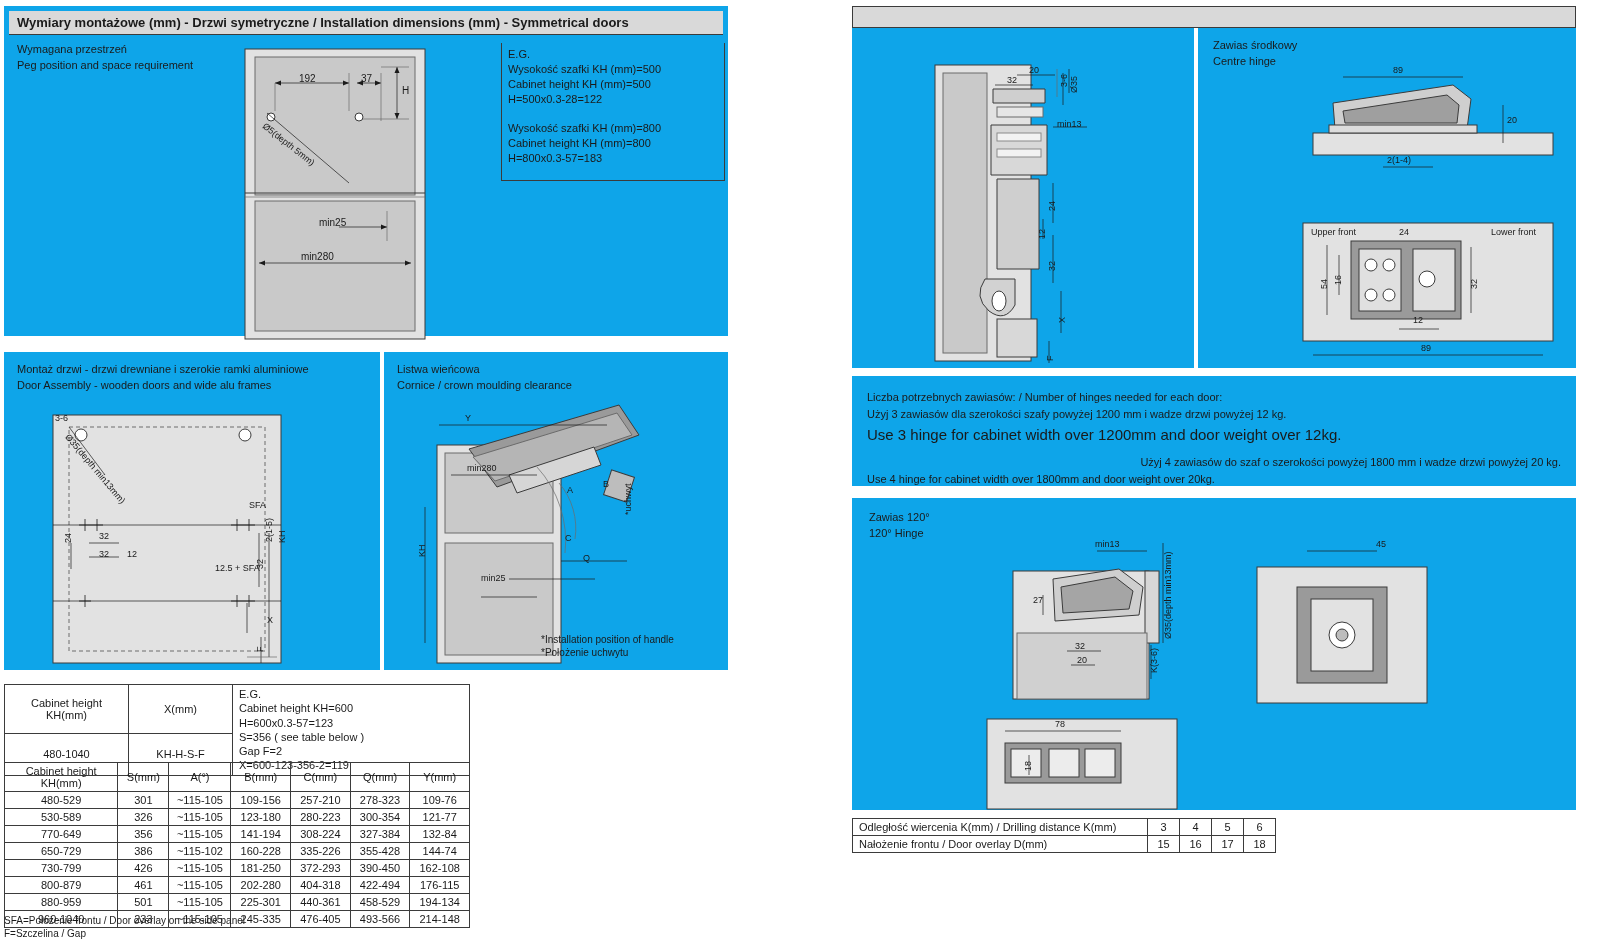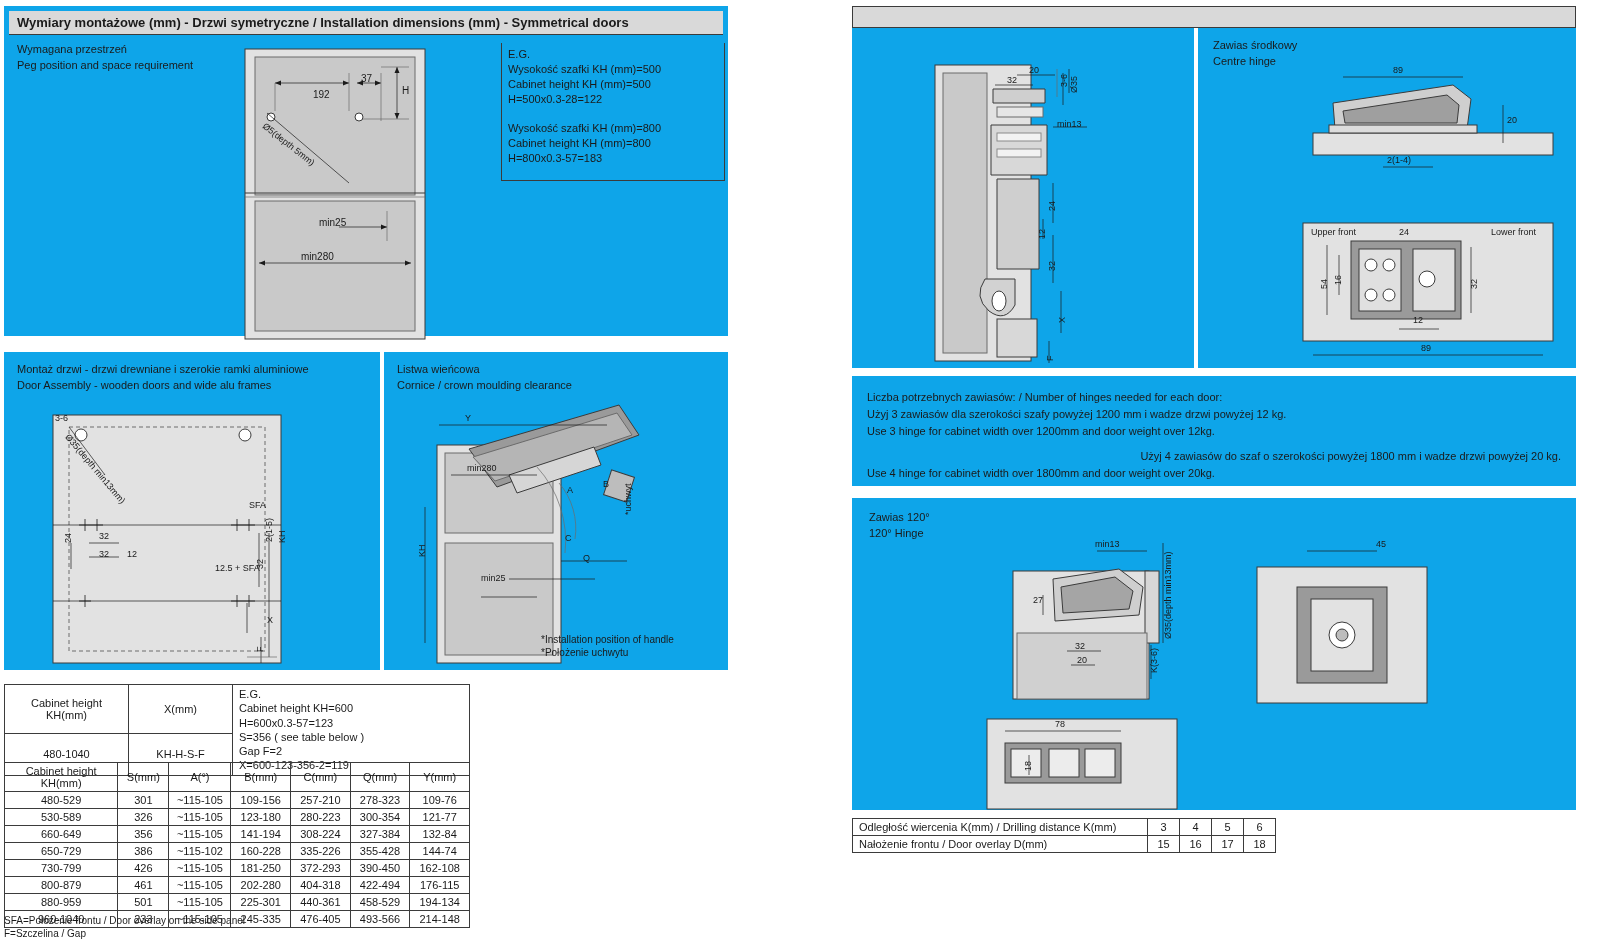--- a/index.html
+++ b/index.html
@@ -69,21 +69,21 @@
     <line x1="258" y1="102" x2="340" y2="172" class="dim"></line>
 
     <line x1="330" y1="216" x2="378" y2="216" class="dim"></line>
     <path d="M378,216 l-6,-2.5 v5 z" fill="#1a1a1a"></path>
     <line x1="378" y1="200" x2="378" y2="230" class="thin"></line>
 
     <line x1="250" y1="252" x2="402" y2="252" class="dim"></line>
     <path d="M250,252 l6,-2.5 v5 z" fill="#1a1a1a"></path>
     <path d="M402,252 l-6,-2.5 v5 z" fill="#1a1a1a"></path>
   </svg>
-  <div class="lbl sm" style="left:304px; top:62px;margin-top:16px;">192</div>
+  <div class="lbl sm" style="left:290px; top:62px;">192</div>
   <div class="lbl sm" style="left:352px; top:62px;">37</div>
   <div class="lbl sm" style="left:393px; top:74px;">H</div>
   <div class="lbl tiny" style="left:258px; top:110px; transform:rotate(38deg); transform-origin:left top;">Ø5(depth 5mm)</div>
   <div class="lbl sm" style="left:310px; top:206px;">min25</div>
   <div class="lbl sm" style="left:292px; top:240px;">min280</div>
 
   <div style="position:absolute; left:492px; top:32px; width:224px;">
     <div style="border:1px solid #3b3b3b; border-top:none; padding:4px 6px; height:138px; font-size:11px; line-height:1.35; white-space:pre;">E.G.
 Wysokość szafki KH (mm)=500
 Cabinet height KH (mm)=500
@@ -233,21 +233,21 @@
     <tr>
       <td>530-589</td>
       <td>326</td>
       <td>~115-105</td>
       <td>123-180</td>
       <td>280-223</td>
       <td>300-354</td>
       <td>121-77</td>
     </tr>
     <tr>
-      <td>660-649</td>
+      <td>770-649</td>
       <td>356</td>
       <td>~115-105</td>
       <td>141-194</td>
       <td>308-224</td>
       <td>327-384</td>
       <td>132-84</td>
     </tr>
     <tr>
       <td>650-729</td>
       <td>386</td>
@@ -380,21 +380,21 @@
   <div class="lbl tiny" style="left:130px; top:252px; transform:rotate(-90deg); transform-origin:left top;">16</div>
   <div class="lbl tiny" style="left:266px; top:256px; transform:rotate(-90deg); transform-origin:left top;">32</div>
   <div class="lbl tiny" style="left:210px; top:282px;">12</div>
   <div class="lbl tiny" style="left:218px; top:310px;">89</div>
 </div>
 
 <div class="panel" style="left:852px; top:376px; width:724px; height:110px; padding:8px 10px;">
   <div class="sm" style="line-height:1.55;">
     <div style="font-size:11px;">Liczba potrzebnych zawiasów:  / Number of hinges needed for each door:</div>
     <div style="font-size:11px;">Użyj 3 zawiasów dla szerokości szafy powyżej 1200 mm i wadze drzwi powyżej 12 kg.</div>
-    <div style="font-size:11px;">Use 3 hinge for cabinet width over 1200mm and door weight over 12kg.</div>
+    <div style="font-size:15px;">Use 3 hinge for cabinet width over 1200mm and door weight over 12kg.</div>
     <div style="height:8px;"></div>
     <div style="font-size:11px;text-align:right;">Użyj 4 zawiasów do szaf o szerokości powyżej 1800 mm i wadze drzwi powyżej 20 kg.</div>
     <div style="font-size:11px;">Use 4 hinge for cabinet width over 1800mm and door weight over 20kg.</div>
   </div>
 </div>
 
 <div class="panel" style="left:852px; top:498px; width:724px; height:312px;">
   <div class="lbl mid" style="left:12px; top:8px;">Zawias 120°</div>
   <div class="lbl mid" style="left:12px; top:24px;">120° Hinge</div>
   <svg width="724" height="312">

